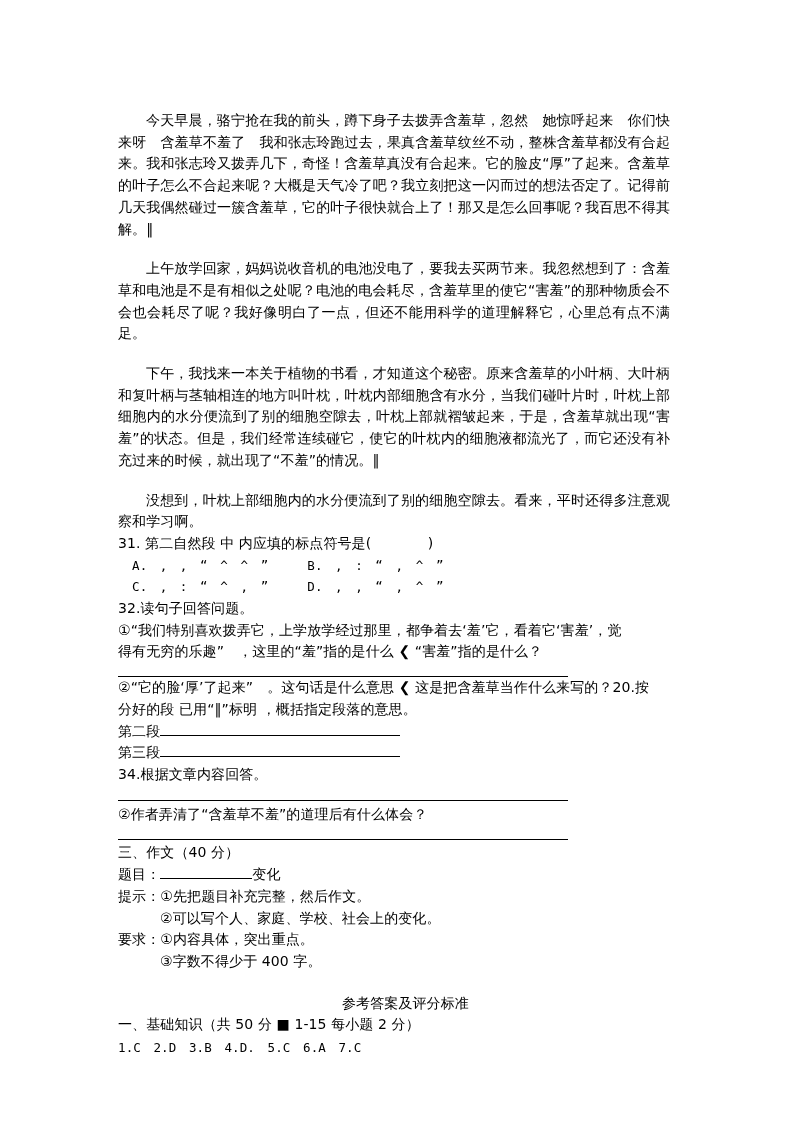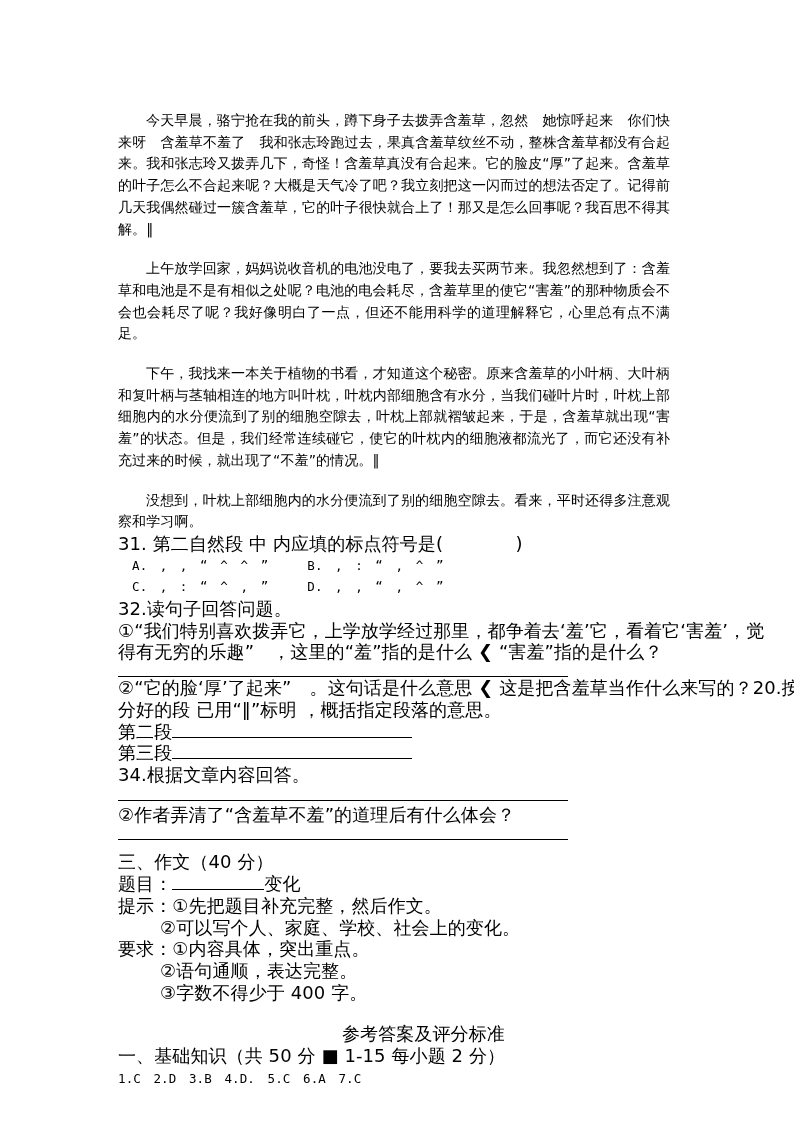--- a/index.html
+++ b/index.html
@@ -1,19 +1,19 @@
 <!DOCTYPE html>
 <html><head>
   <meta charset="utf-8">
   <style>
     html, body { margin: 0; padding: 0; background: #ffffff; }
     body { width: 794px; height: 1123px; position: relative; overflow: hidden;
            font-family: "DejaVu Sans", "Liberation Sans", sans-serif; color: #000; }
     .page { position: absolute; left: 118px; top: 92px; width: 552px; }
-    .ln { font-size: 18px; line-height: 21.7px; white-space: nowrap; letter-spacing: 0.1px; }
+    .ln { font-size: 14px; line-height: 21.7px; white-space: nowrap; letter-spacing: 0.1px; }
     .par { font-size: 14px; line-height: 21.7px; text-align: justify; text-indent: 28px; letter-spacing: 0.1px; margin-top: 18px; }
     .mono { font-family: "DejaVu Sans Mono", "Liberation Mono", monospace; font-size: 12.5px; }
     .opt { padding-left: 14px; }
     .opt span { display: inline-block; }
     .rule { border-bottom: 1px solid #000; height: 0; margin: 6px 0 0 0; }
     .blank { display: inline-block; border-bottom: 1px solid #000; vertical-align: baseline; height: 12px; }
     .indent-sub { padding-left: 42px; }
   </style>
 </head>
 <body>
@@ -64,33 +64,32 @@
 
   <div>
     <div class="ln">34.根据文章内容回答。</div>
     <div style="height:14px"></div>
     <div class="rule" style="width:450px;margin:0"></div>
     <div class="ln" style="margin-top:3px">②作者弄清了“含羞草不羞”的道理后有什么体会？</div>
     <div style="height:14px"></div>
     <div class="rule" style="width:450px;margin:0"></div>
   </div>
 
-  <div style="margin-top:11px">
+  <div style="margin-top:2px">
     <div class="ln">三、作文（40 分）</div>
     <div class="ln">
       <span>题目：</span><span class="blank" style="width:92px"></span><span>变化</span>
     </div>
     <div class="ln">
       <span>提示：</span><span>①先把题目补充完整，然后作文。</span>
     </div>
     <div class="ln indent-sub">②可以写个人、家庭、学校、社会上的变化。</div>
     <div class="ln">
       <span>要求：</span><span>①内容具体，突出重点。</span>
     </div>
-    <div class="ln indent-sub">②语句通顺，表达完整。</div>
     <div class="ln indent-sub">③字数不得少于 400 字。</div>
   </div>
 
   <div style="margin-top:20px">
     <div class="ln" style="padding-left:224px">参考答案及评分标准</div>
     <div class="ln">一、基础知识（共 50 分 ■ 1-15 每小题 2 分）</div>
     <div class="ln mono" style="line-height:24px">1.C　2.D　3.B　4.D.　5.C　6.A　7.C</div>
   </div>
 
 </div>

